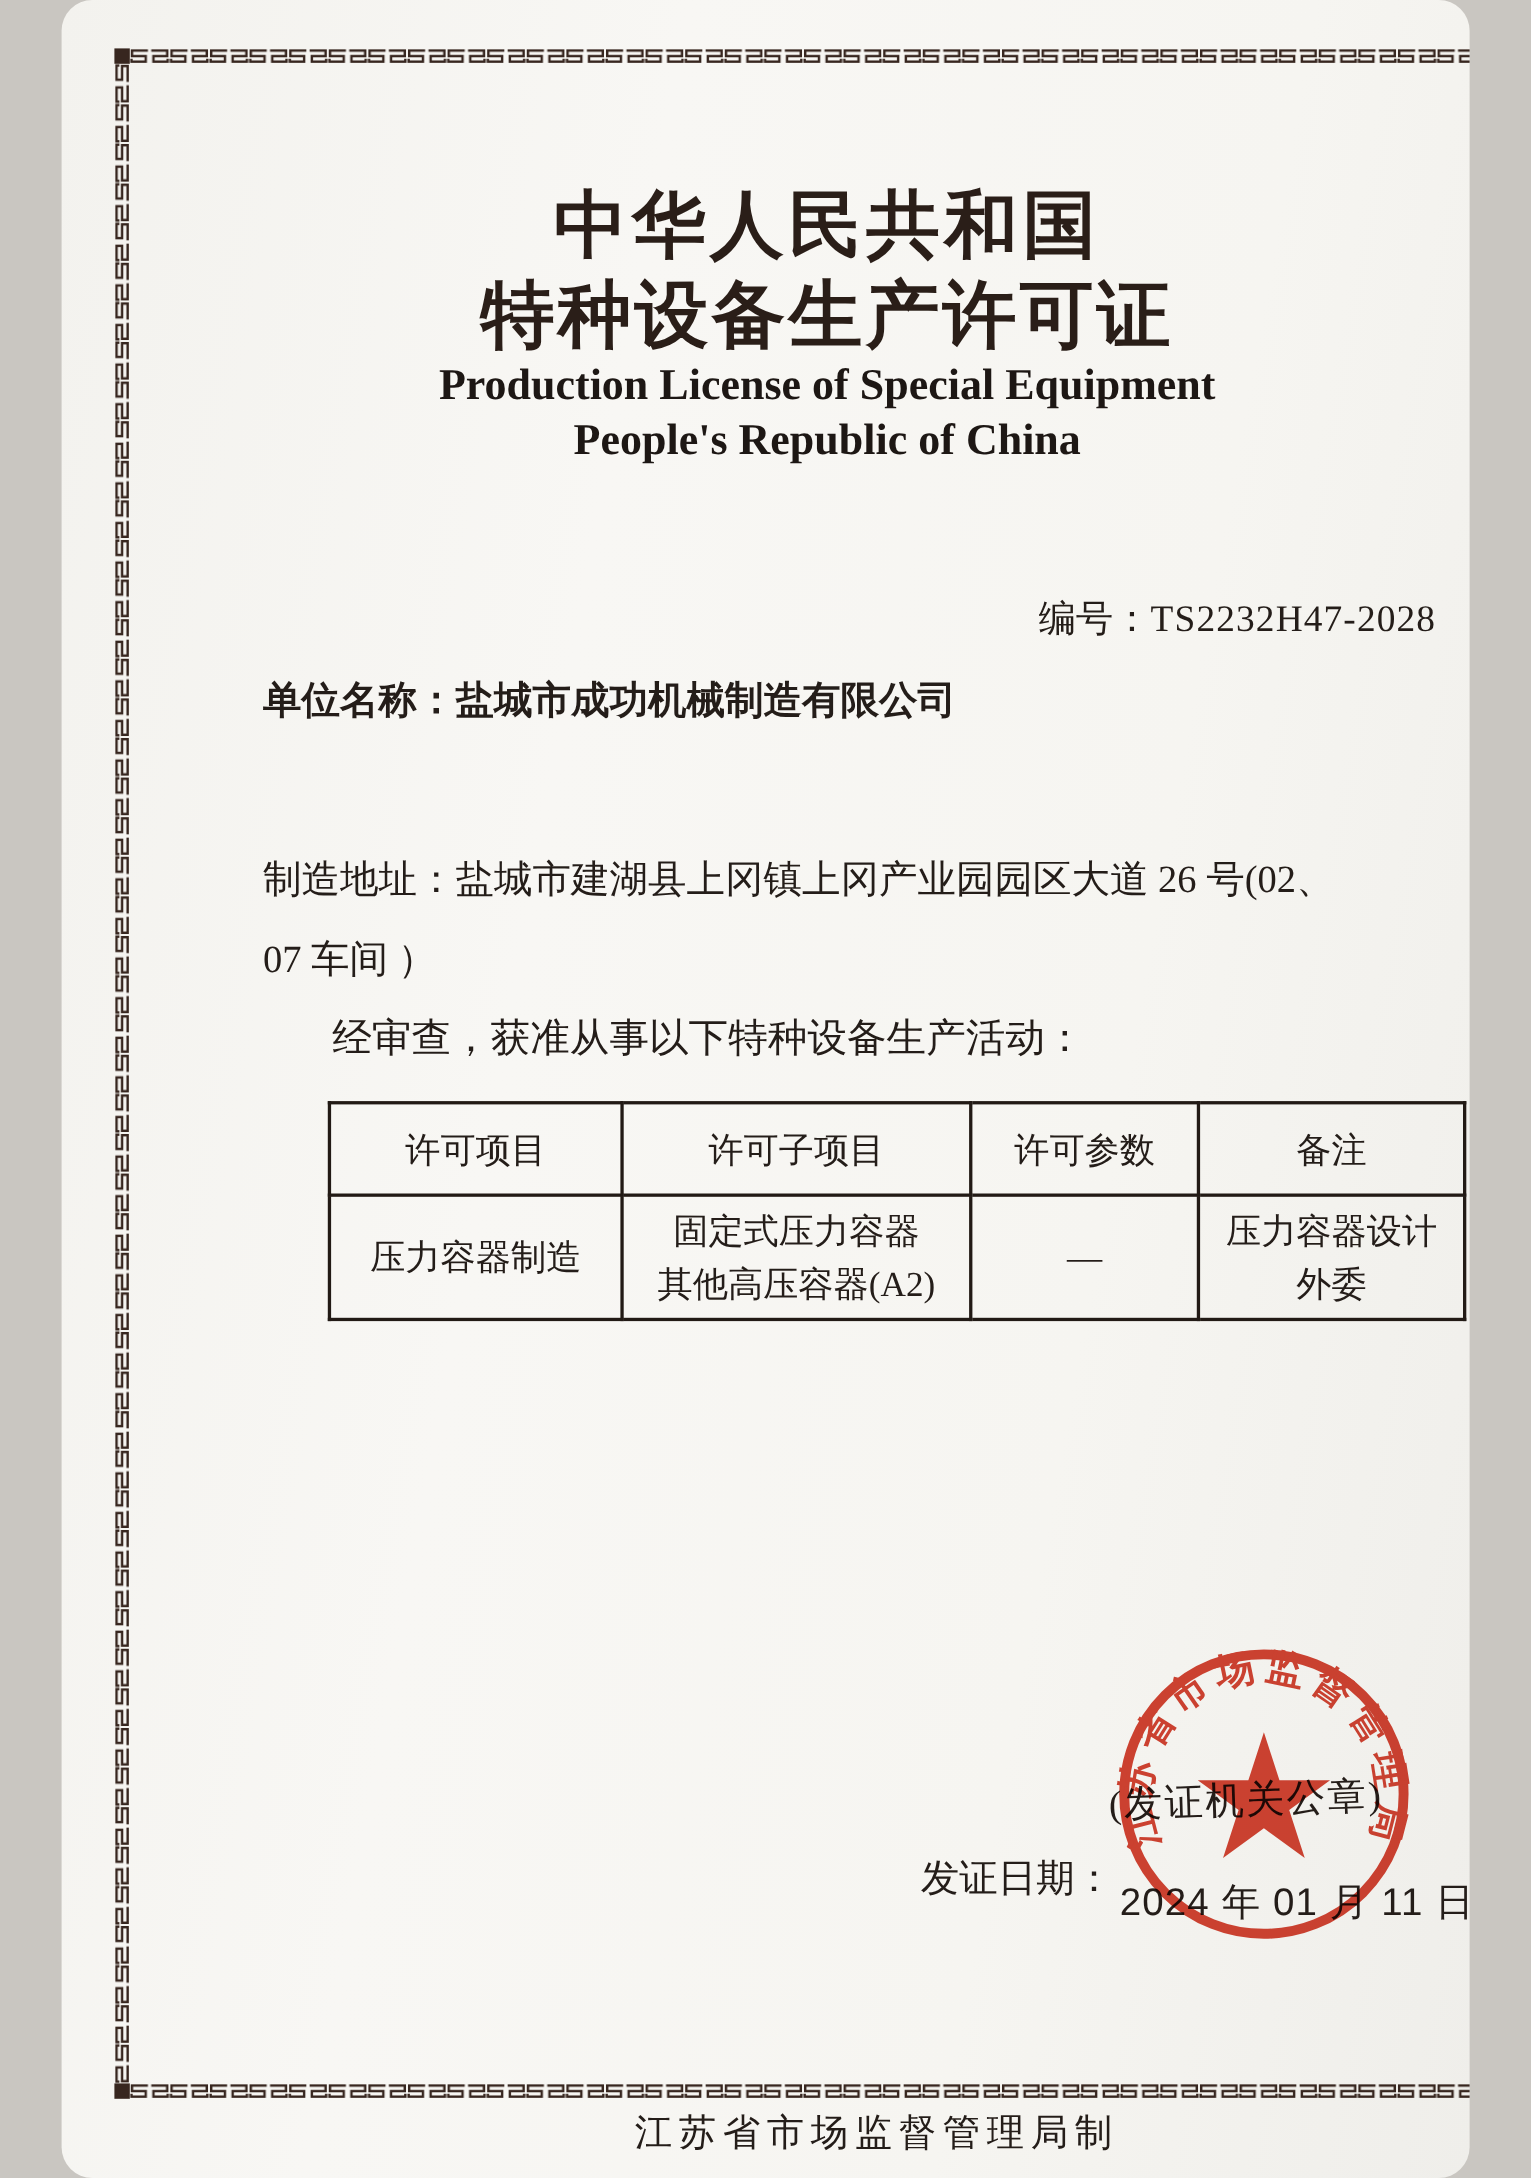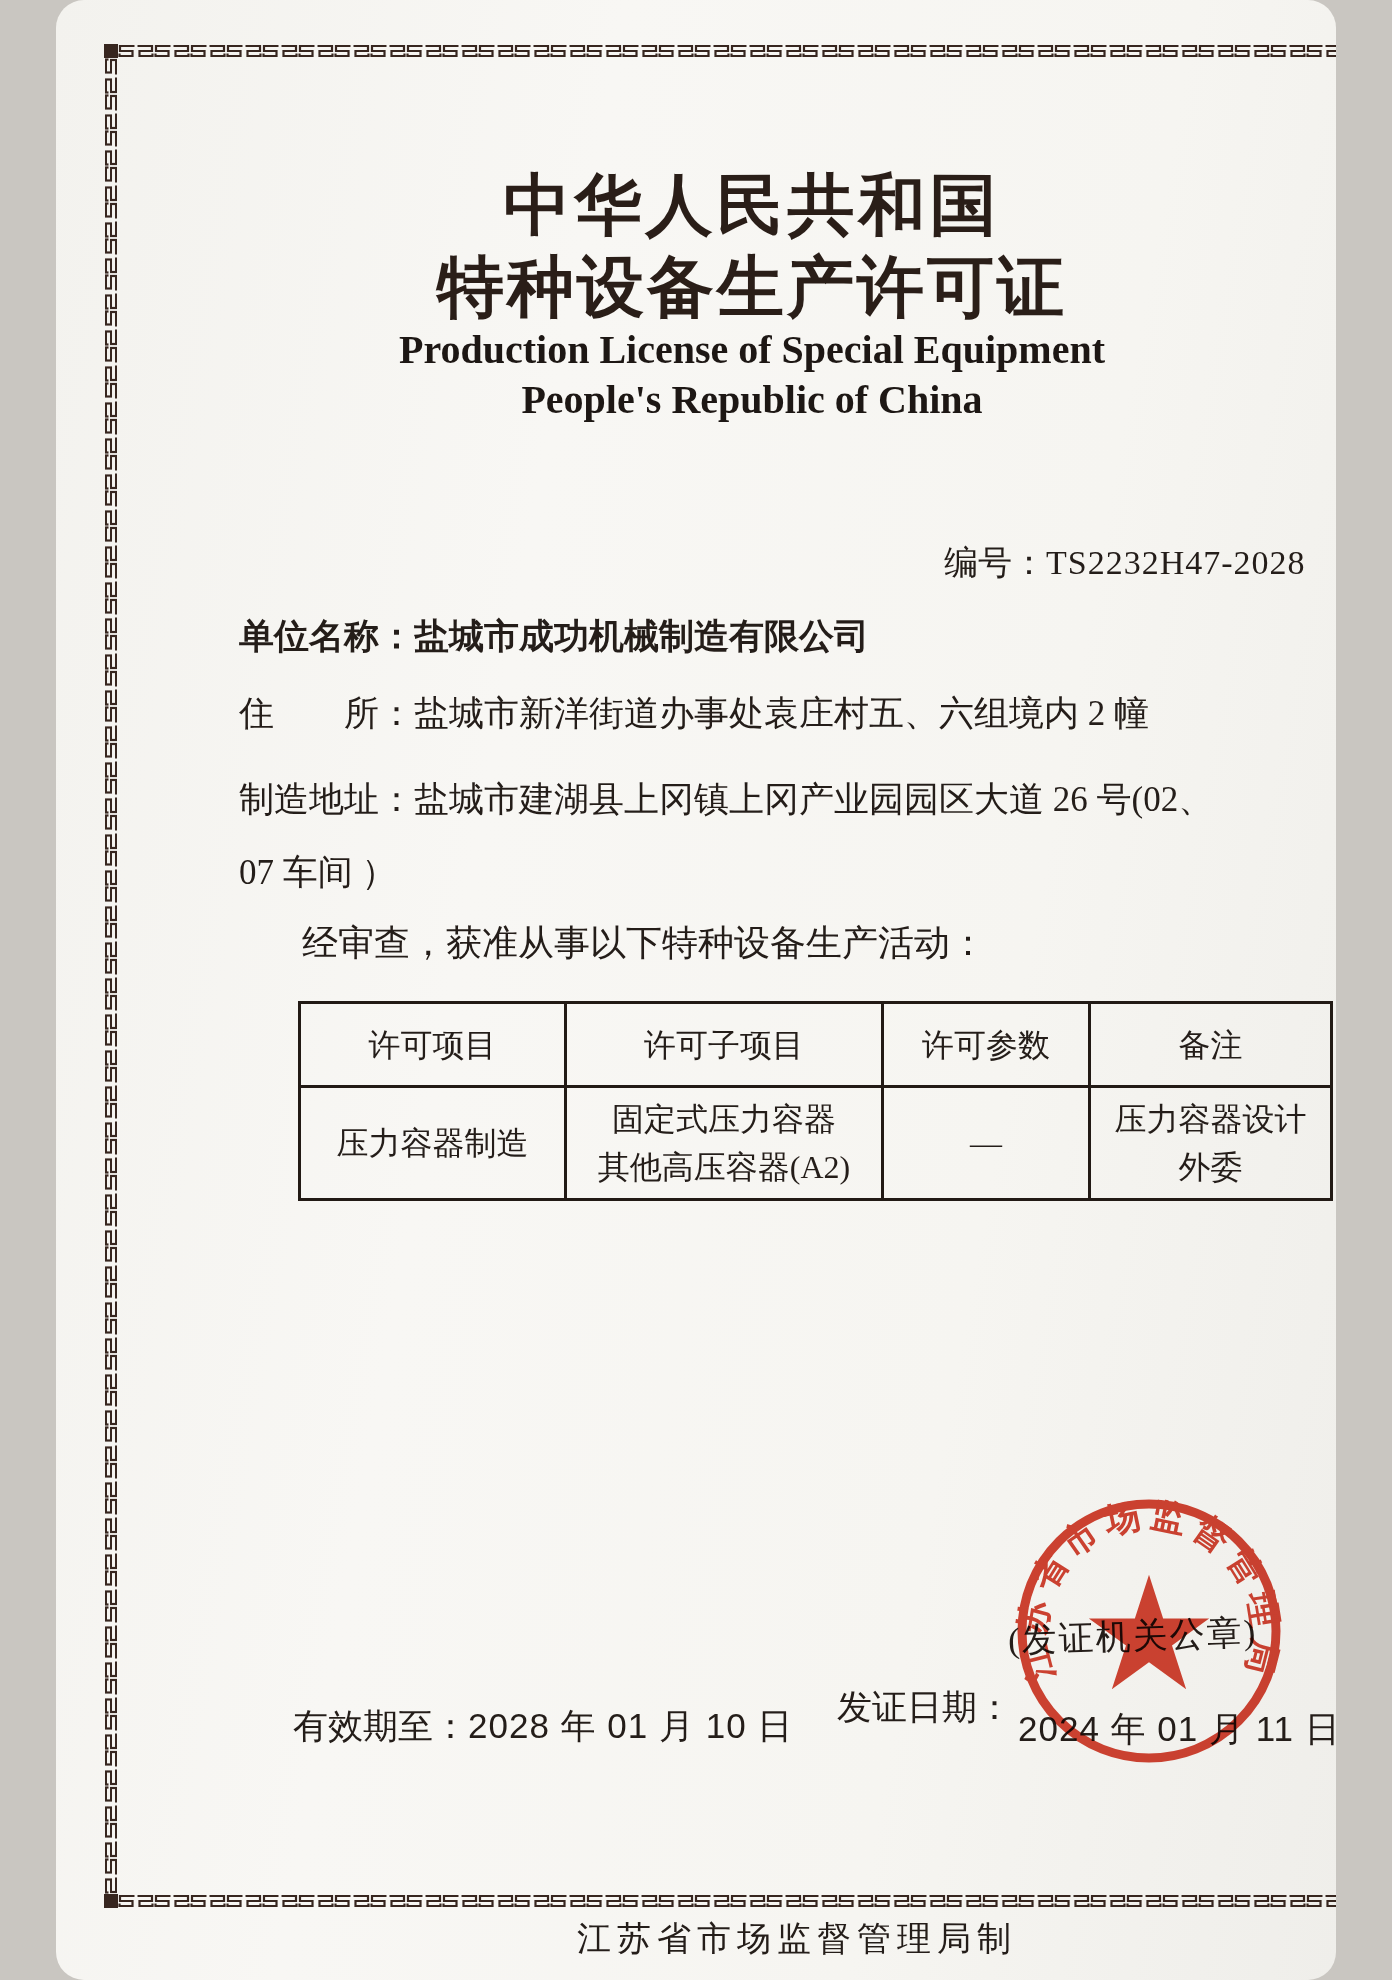--- a/index.html
+++ b/index.html
@@ -95,23 +95,20 @@
     <p class="t-en2">People's Republic of China</p>
   </div>
 
   <div class="serial">
     <span class="lbl">编号：</span><span class="val">TS2232H47-2028</span>
   </div>
 
   <p class="field f-unit">
     <span class="lbl">单位名称：</span><span class="val">盐城市成功机械制造有限公司</span>
   </p>
-  <p class="field f-res">
-    <span class="lbl">住　　所：</span><span class="val">盐城市新洋街道办事处袁庄村五、六组境内 2 幢</span>
-  </p>
   <p class="field f-man">
     <span class="lbl">制造地址：</span><span class="val">盐城市建湖县上冈镇上冈产业园园区大道 26 号(02、
 07 车间 ）</span>
   </p>
 
   <p class="stmt">经审查，获准从事以下特种设备生产活动：</p>
 
   <table class="lic">
     <colgroup>
       <col style="width:266px">
@@ -131,23 +128,20 @@
       <td>固定式压力容器
 其他高压容器(A2)</td>
       <td class="param">—</td>
       <td>压力容器设计
 外委</td>
     </tr>
   </tbody>
     </table>
 
   <div class="seal-note">(发证机关公章)</div>
-  <div class="line valid">
-    <span class="lbl">有效期至：</span><span class="val">2028 年 01 月 10 日</span>
-  </div>
   <div class="line issue-lbl">发证日期：</div>
   <div class="line issue-val">2024 年 01 月 11 日</div>
   <div class="made">江苏省市场监督管理局制</div>
 
   <svg class="seal" viewBox="0 0 278 278">
     <defs>
       <path id="sealArc" d="M 54 199 A 104 104 0 1 1 224 199" fill="none"></path>
     </defs>
     <circle cx="139" cy="139" r="127" fill="none" stroke="#d23a28" stroke-width="9"></circle>
     <path fill="#d23a28" transform="translate(139,146) scale(1.15)" d="M0,-55 L12.3,-17 L52.3,-17 L20,6.5 L32.3,44.5 L0,21 L-32.3,44.5 L-20,6.5 L-52.3,-17 L-12.3,-17 Z"></path>

